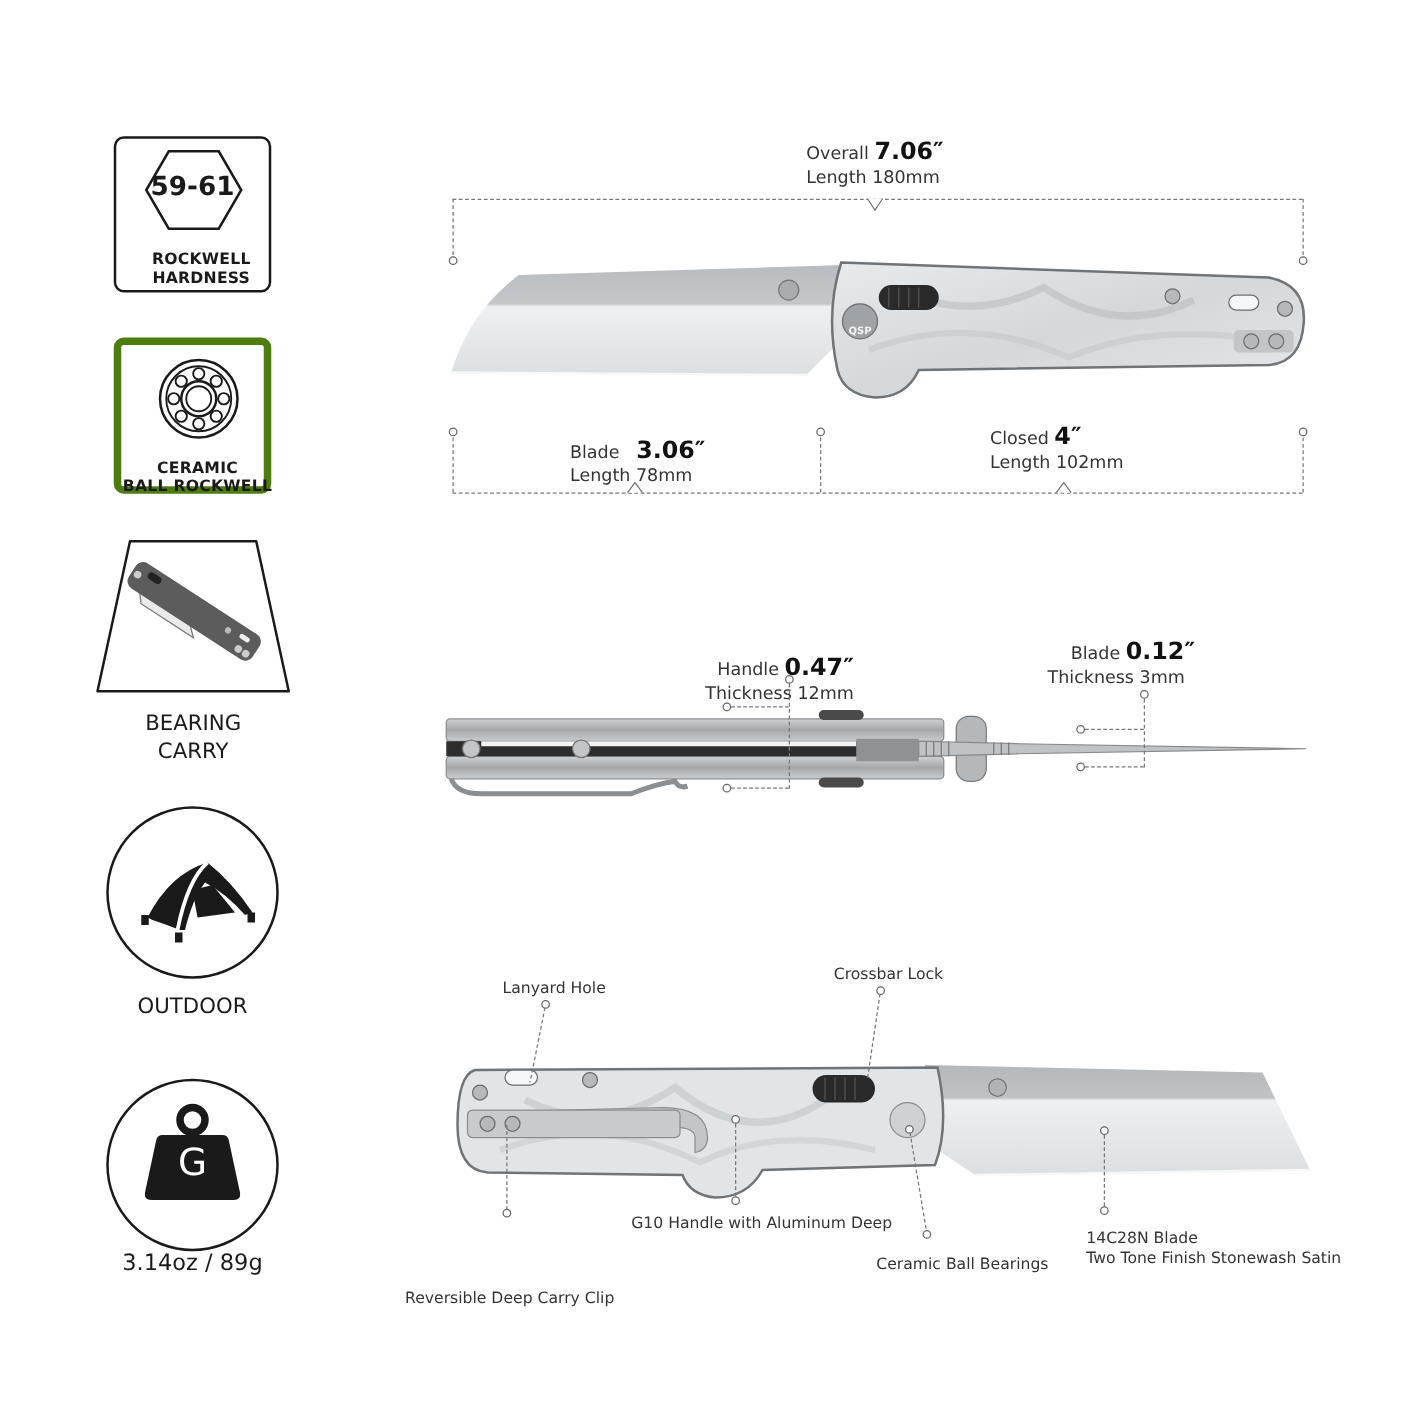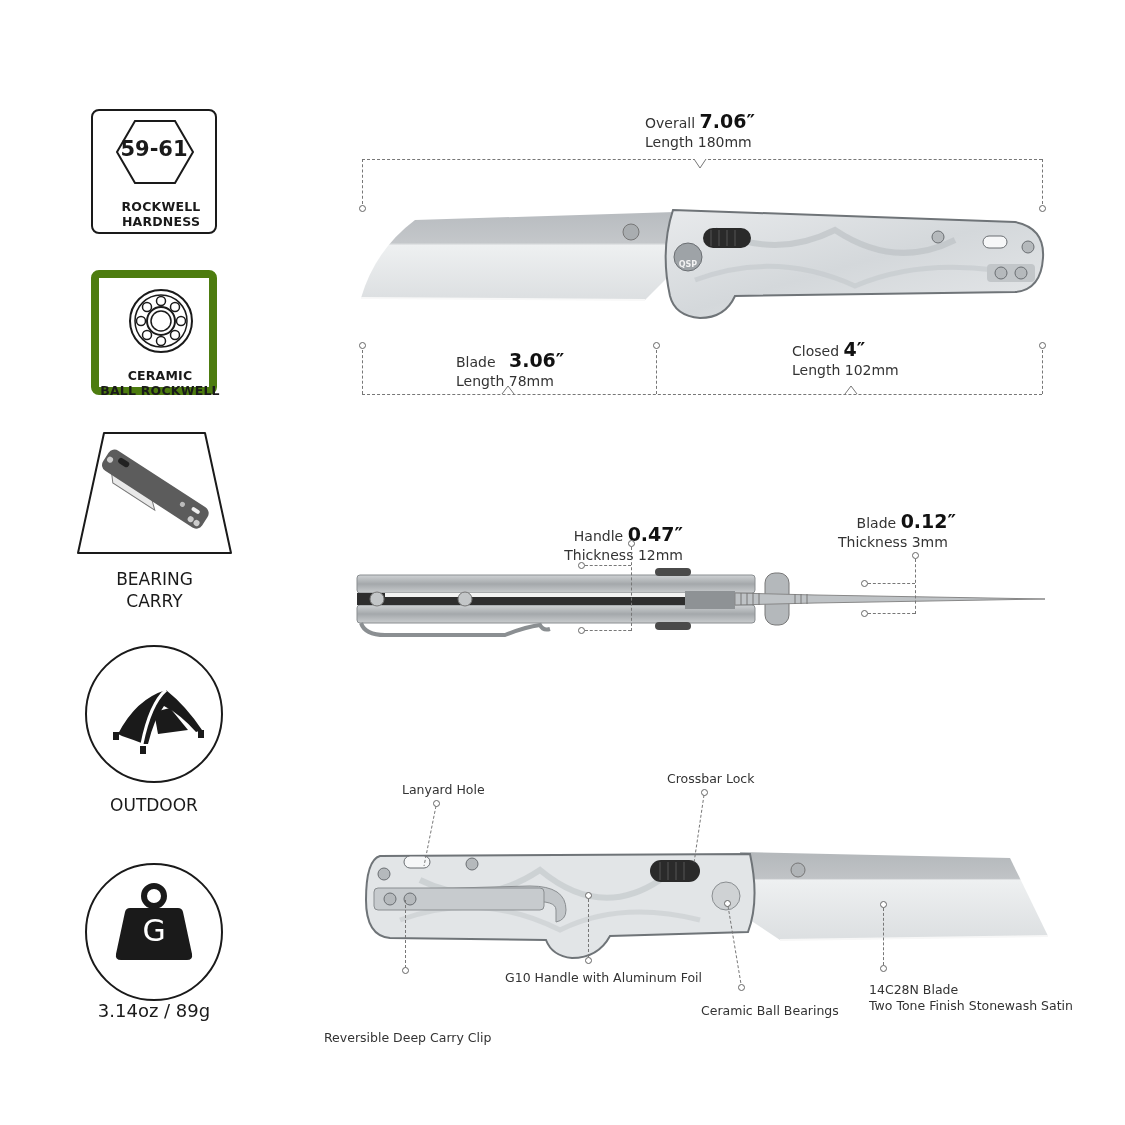--- a/index.html
+++ b/index.html
@@ -24,21 +24,21 @@
     <svg class="abs" style="left:22px;top:8px" width="80" height="66" viewBox="0 0 80 66">
       <polygon points="20,2 60,2 78,33 60,64 20,64 2,33" fill="none" stroke="#1a1a1a" stroke-width="2"></polygon>
     </svg>
     <div class="abs" style="left:0;width:122px;top:26px;text-align:center;font-size:21px;font-weight:bold;color:#1a1a1a;">59-61</div>
     <div class="badge-label" style="left:0;width:136px;top:88px;">
       <div>ROCKWELL</div>
       <div>HARDNESS</div>
     </div>
   </div>
 
-  <div class="abs" style="left:91px;top:270px;width:126px;height:125px;border:8px solid #4d7c0f;border-radius:8px;box-sizing:border-box;">
+  <div class="abs" style="left:91px;top:270px;width:126px;height:125px;border:6px solid #4d7c0f;border-radius:8px;box-sizing:border-box;">
     <svg class="abs" style="left:29px;top:10px" width="66" height="66" viewBox="0 0 66 66">
       <circle cx="33" cy="33" r="31" fill="none" stroke="#1a1a1a" stroke-width="2"></circle>
       <circle cx="33" cy="33" r="26" fill="none" stroke="#1a1a1a" stroke-width="1.5"></circle>
       <circle cx="33" cy="33" r="14" fill="none" stroke="#1a1a1a" stroke-width="2"></circle>
       <circle cx="33" cy="33" r="10" fill="none" stroke="#1a1a1a" stroke-width="1.5"></circle>
       <g fill="#fff" stroke="#1a1a1a" stroke-width="1.5">
         <circle cx="33" cy="13" r="4.5"></circle>
           <circle cx="47" cy="19" r="4.5"></circle>
           <circle cx="53" cy="33" r="4.5"></circle>
         <circle cx="47" cy="47" r="4.5"></circle>
@@ -284,21 +284,21 @@
       <line x1="14" y1="0" x2="4" y2="68" stroke="#777" stroke-dasharray="3,2"></line>
     </svg>
 
   <div class="dash-v" style="left:405px;top:900px;height:68px;"></div>
   <div class="dot" style="left:402px;top:967px"></div>
   <div class="call" style="left:324px;top:982px;margin-top:48px;">Reversible Deep Carry Clip</div>
 
   <div class="dot" style="left:585px;top:892px"></div>
   <div class="dash-v" style="left:588px;top:899px;height:58px;"></div>
   <div class="dot" style="left:585px;top:957px"></div>
-  <div class="call" style="left:505px;top:970px;">G10 Handle with Aluminum Foil</div>
+  <div class="call" style="left:505px;top:970px;">G10 Handle with Aluminum Deep</div>
 
   <div class="dot" style="left:724px;top:900px"></div>
   <svg class="abs" style="left:727px;top:906px" width="20" height="80">
       <line x1="1" y1="0" x2="14" y2="78" stroke="#777" stroke-dasharray="3,2"></line>
     </svg>
   <div class="dot" style="left:738px;top:984px"></div>
   <div class="call" style="left:701px;top:1003px;text-align:right;">Ceramic Ball Bearings</div>
 
   <div class="dot" style="left:880px;top:901px"></div>
   <div class="dash-v" style="left:883px;top:908px;height:57px;"></div>

